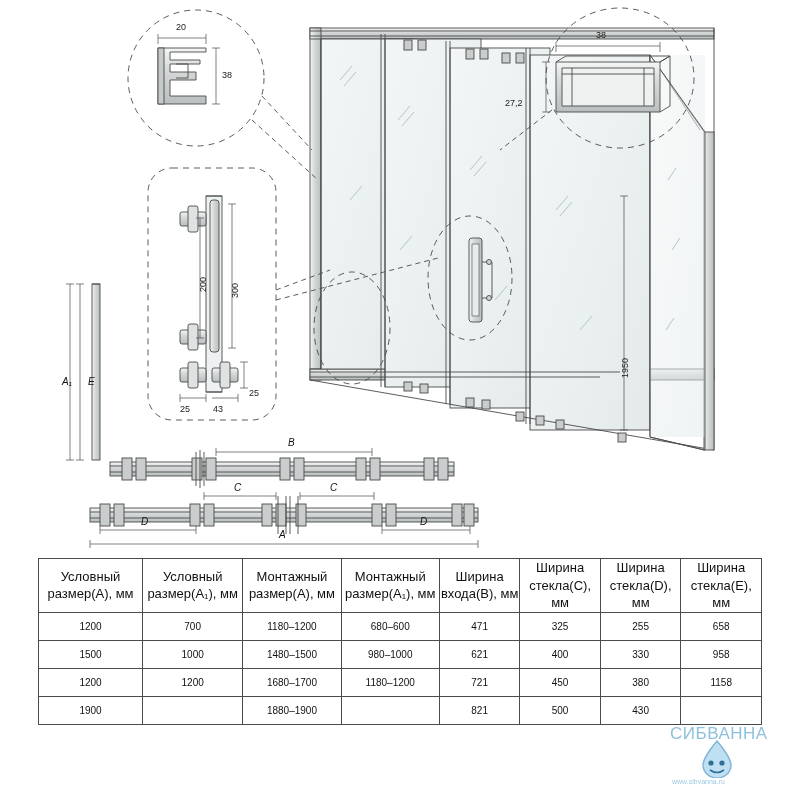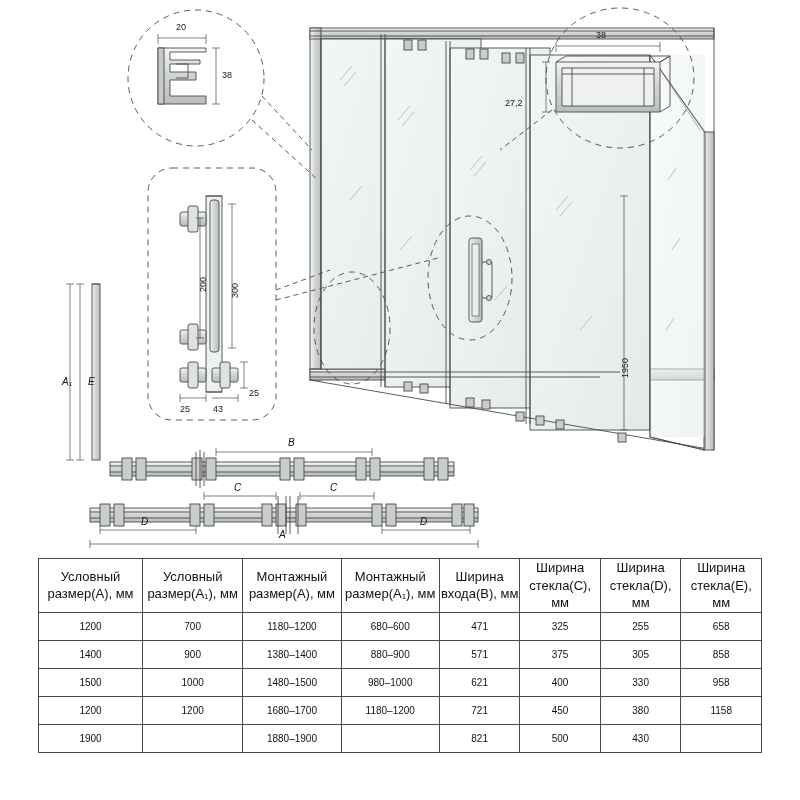--- a/index.html
+++ b/index.html
@@ -408,30 +408,20 @@
       <tbody>
         <tr>
           <td>1200</td>
           <td>700</td>
           <td>1180–1200</td>
           <td>680–600</td>
           <td>471</td>
           <td>325</td>
           <td>255</td>
           <td>658</td>
-        </tr>
-        <tr>
-          <td>1400</td>
-          <td>900</td>
-          <td>1380–1400</td>
-          <td>880–900</td>
-          <td>571</td>
-          <td>375</td>
-          <td>305</td>
-          <td>858</td>
         </tr>
         <tr>
           <td>1500</td>
           <td>1000</td>
           <td>1480–1500</td>
           <td>980–1000</td>
           <td>621</td>
           <td>400</td>
           <td>330</td>
           <td>958</td>
@@ -454,14 +444,24 @@
           <td>821</td>
           <td>500</td>
           <td>430</td>
           <td></td>
         </tr>
 
       </tbody>
     </table>
   </div>
 
+  <div class="watermark">
+    <div class="wm-text">СИБВАННА</div>
+    <svg class="wm-drop" viewBox="0 0 34 38">
+      <path d="M17 1 C17 1 3 17 3 25 a14 13 0 0 0 28 0 C31 17 17 1 17 1 Z" fill="#bfe0f2" stroke="#7fb4d6" stroke-width="1.4"></path>
+      <circle cx="11" cy="23" r="2.6" fill="#2f6f96"></circle>
+      <circle cx="22" cy="23" r="2.6" fill="#2f6f96"></circle>
+      <path d="M10 30 q7 5 14 0" stroke="#2f6f96" stroke-width="1.6" fill="none"></path>
+    </svg>
+    <div class="wm-sub">www.sibvanna.ru</div>
+  </div>
 
 </div>
 
 </body></html>

